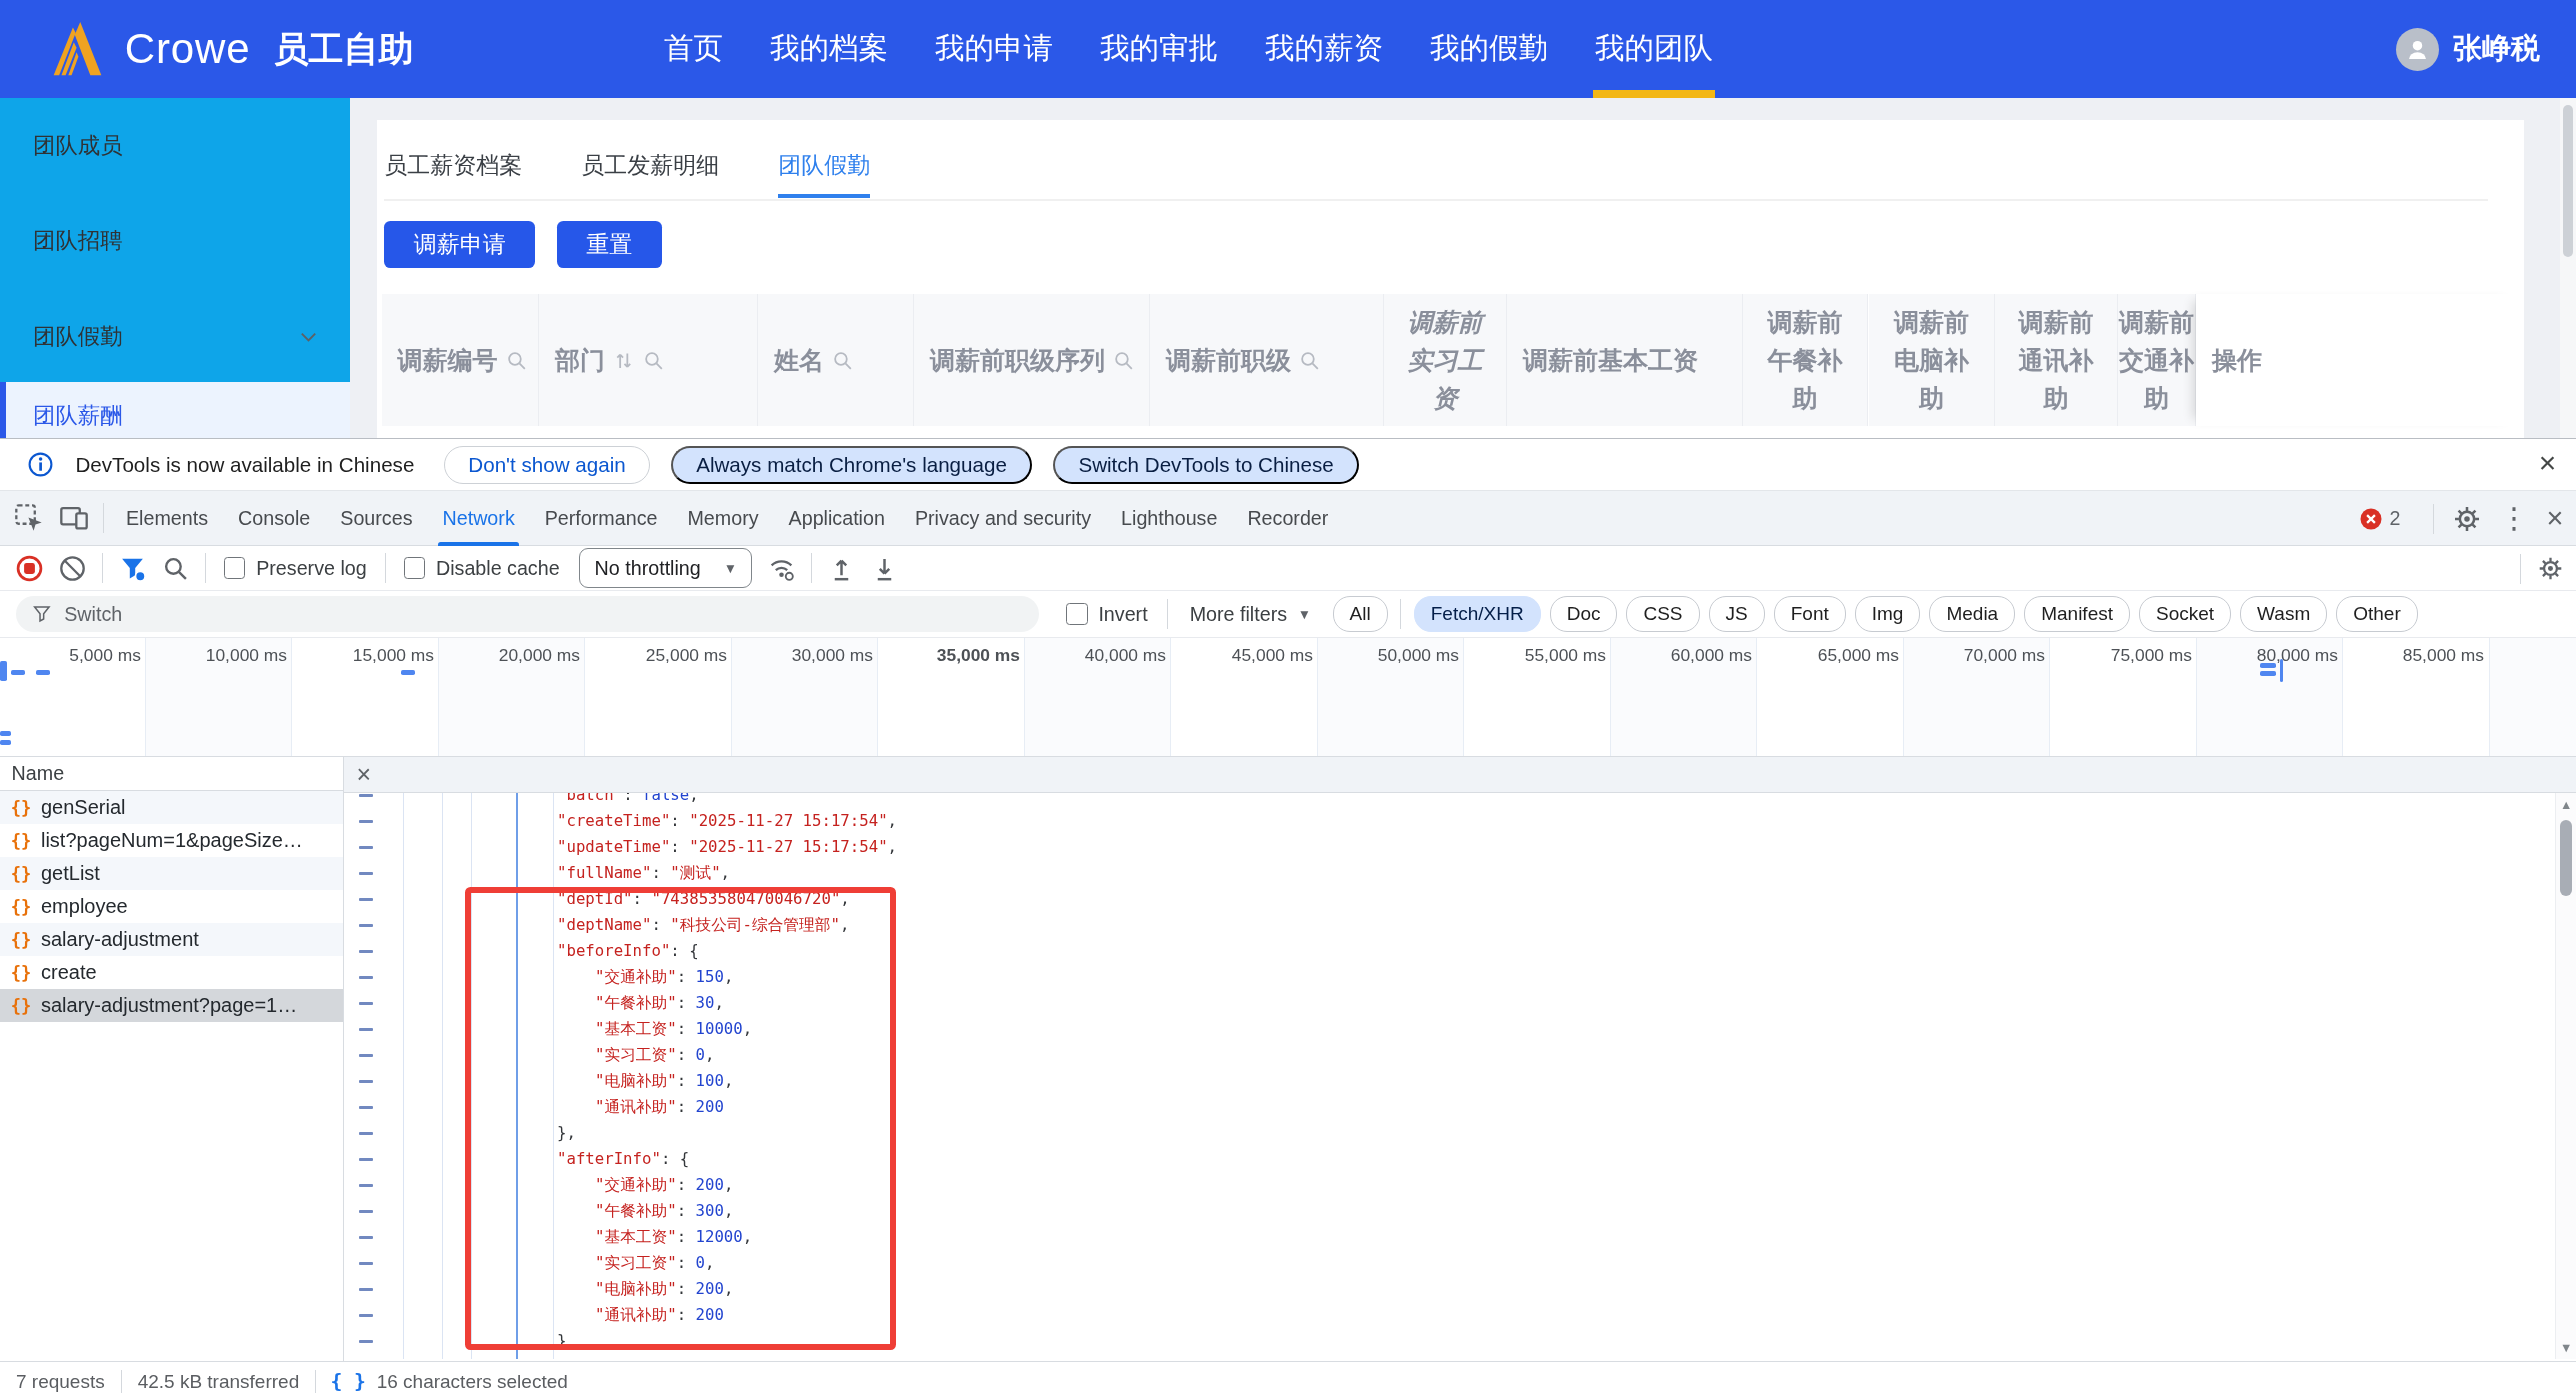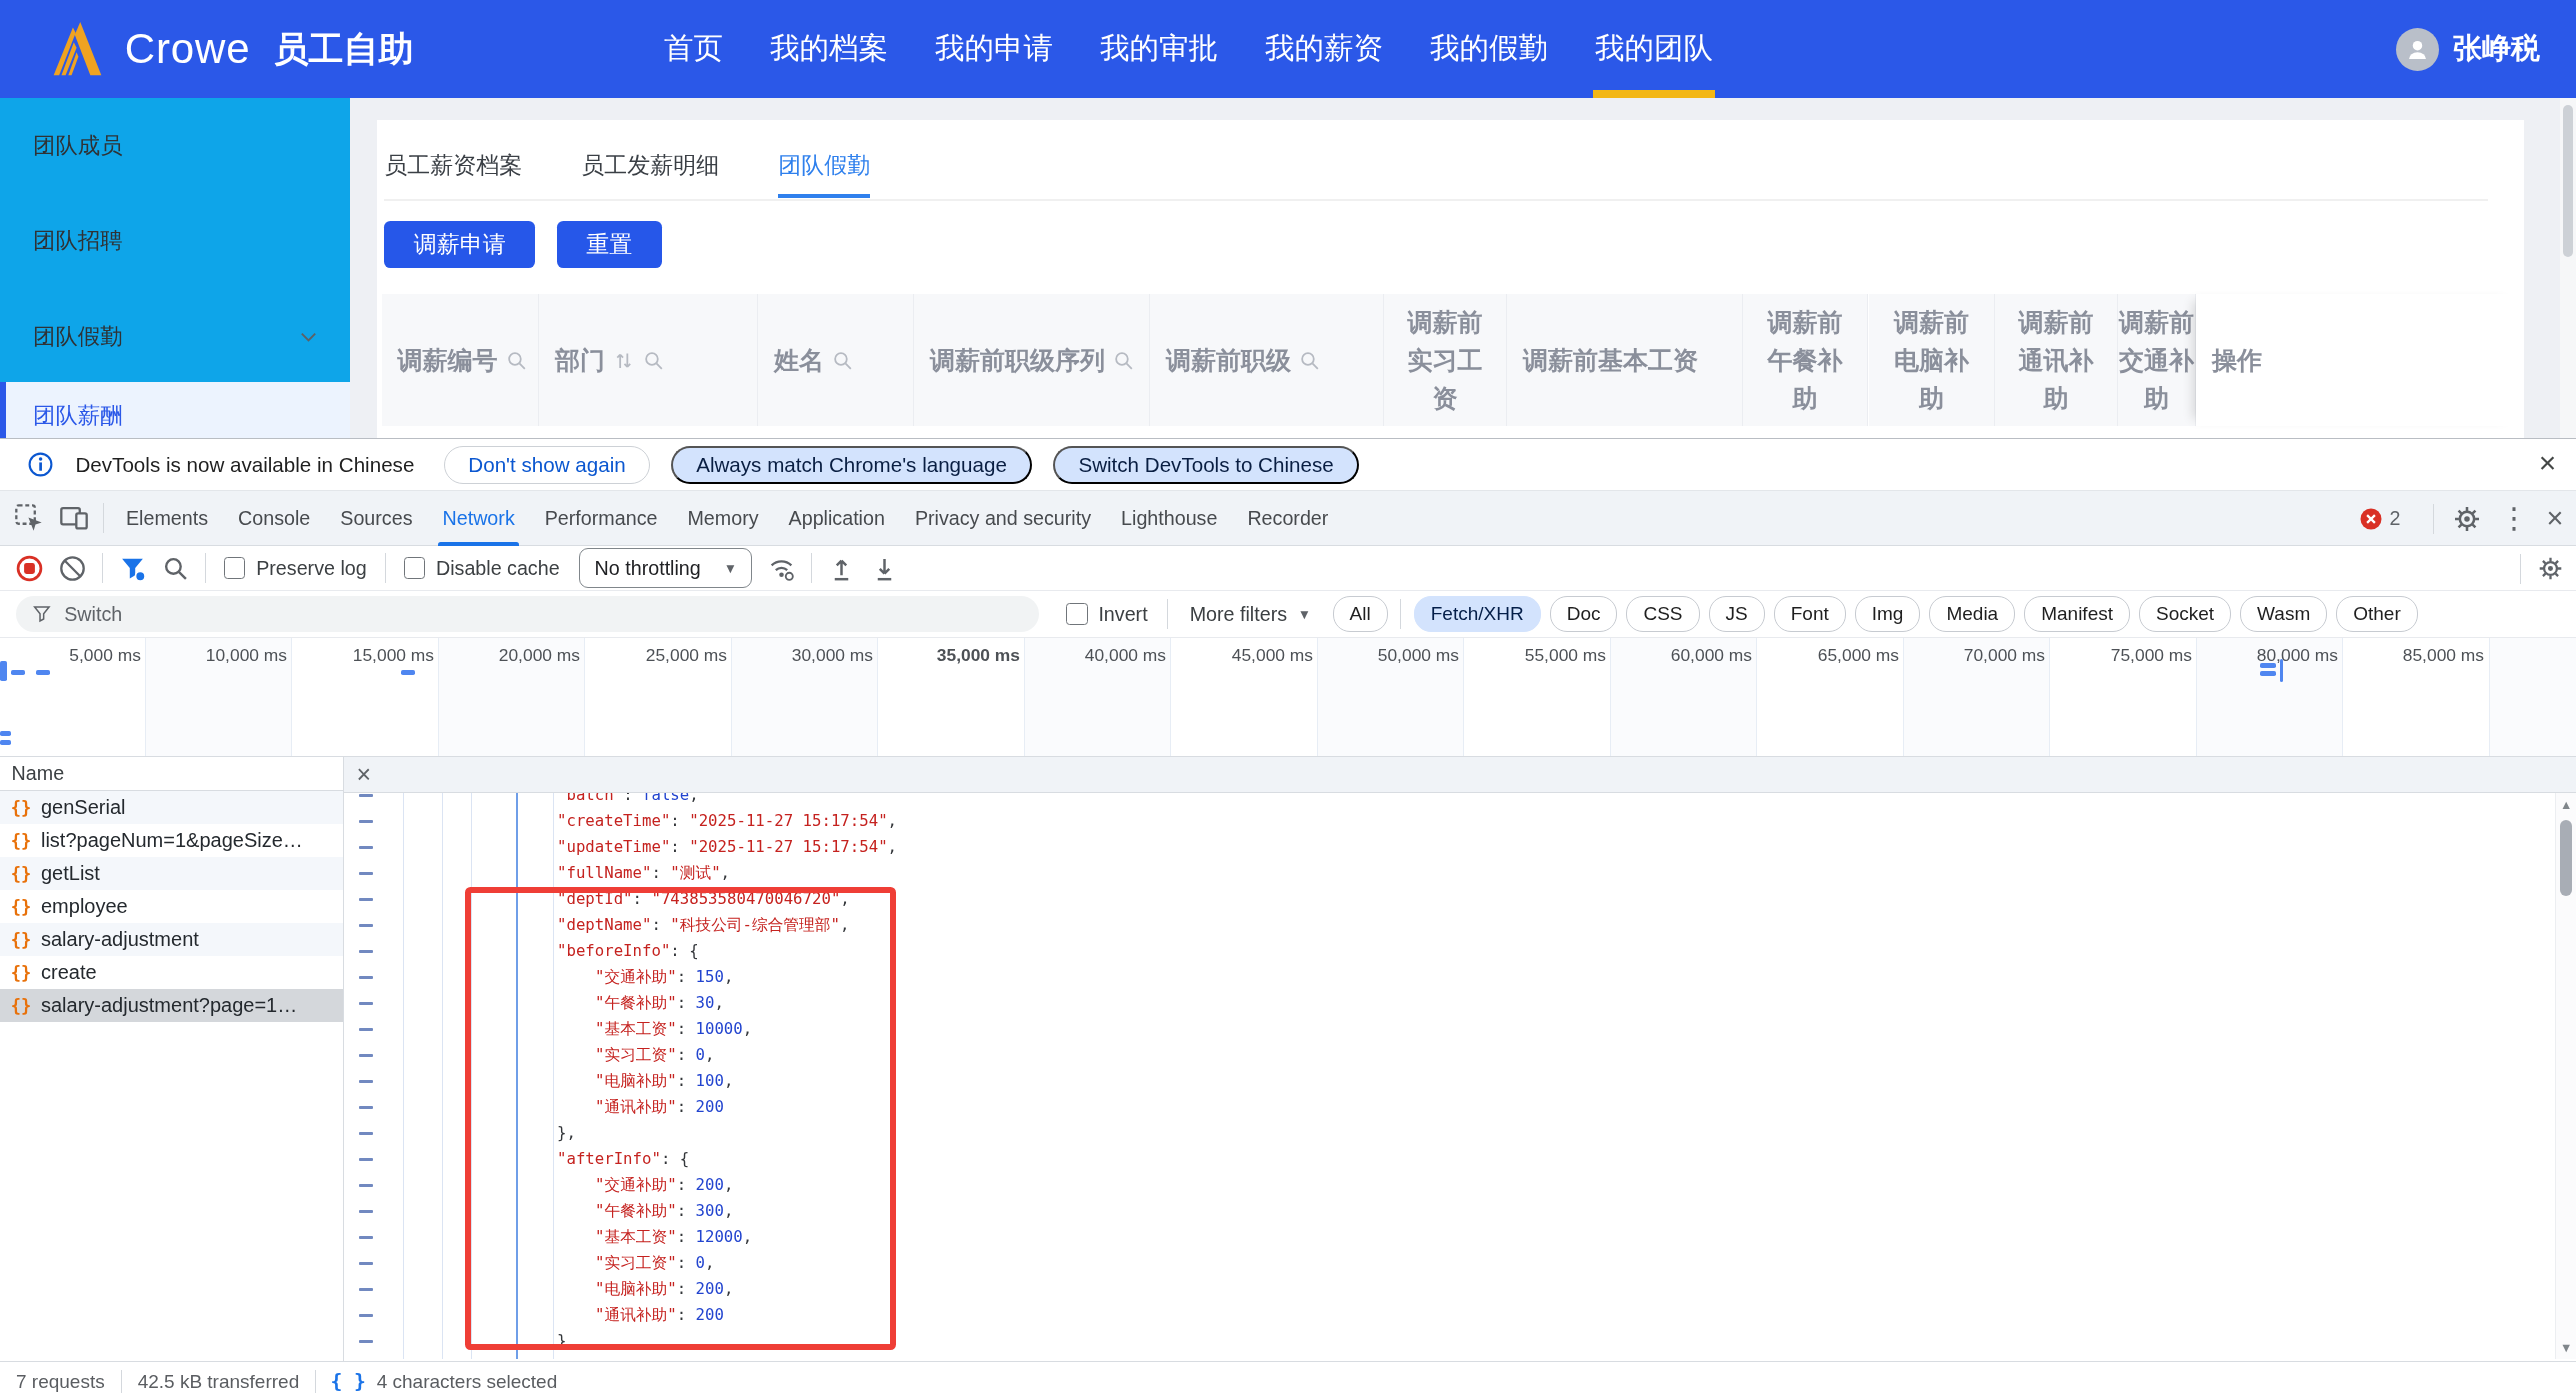--- a/index.html
+++ b/index.html
@@ -257,21 +257,21 @@
           </div>
           <div class="th" style="left: 773px; width: 234px;">
             <span>调薪前职级</span>
             <span class="icn hicn">
               <svg viewBox="0 0 24 24">
                 <circle cx="10" cy="10" r="6.5" fill="none" stroke="currentColor" stroke-width="2"></circle>
                 <line x1="15" y1="15" x2="21" y2="21" stroke="currentColor" stroke-width="2"></line>
               </svg>
             </span>
           </div>
-          <div class="th center" style="left: 1007px; width: 123px;">
+          <div class="th center" style="left: 1007px; width: 123px; font-style: italic;">
             <span class="wraptext">调薪前实习工资</span>
           </div>
           <div class="th" style="left: 1130px; width: 236px;">
             <span>调薪前基本工资</span>
           </div>
           <div class="th center" style="left: 1366px; width: 125px;">
             <span class="wraptext">调薪前午餐补助</span>
           </div>
           <div class="th center" style="left: 1492px; width: 126px;">
             <span class="wraptext">调薪前电脑补助</span>
@@ -590,19 +590,19 @@
         </div>
       </div>
     </div>
 
     <div class="dt-status">
       <span class="st">7 requests</span>
       <span class="vsep"></span>
       <span class="st">42.5 kB transferred</span>
       <span class="vsep"></span>
       <span class="st-braces">{ }</span>
-      <span class="st" style="margin-left:10.7px">4 characters selected</span>
+      <span class="st" style="margin-left:10.7px">16 characters selected</span>
     </div>
   </section>
 
   <div class="red-box"></div>
 </div>
 
 
 </body></html>

